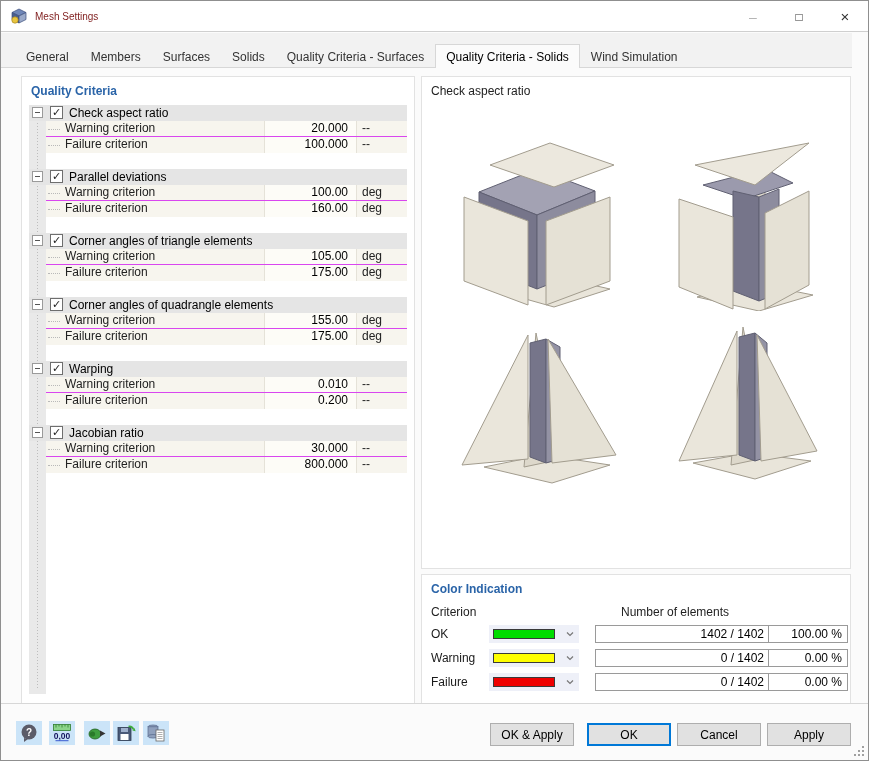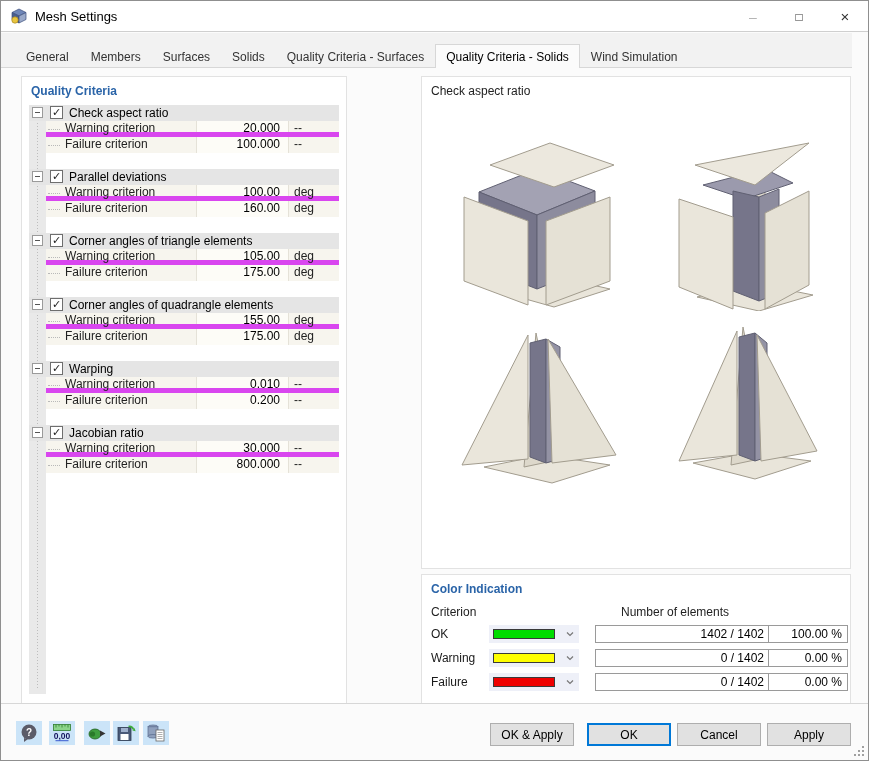--- a/index.html
+++ b/index.html
@@ -5,56 +5,56 @@
   * { margin:0; padding:0; box-sizing:border-box; }
   html,body { background:#d9d9d9; font-family:"Liberation Sans","DejaVu Sans",sans-serif; }
   .window {
     position:relative; width:869px; height:761px; background:#fbfbfb;
     border:1px solid #8f8f8f; overflow:hidden; font-size:12px; color:#1a1a1a;
   }
   
   .titlebar { position:absolute; top:0; left:0; right:0; height:31px; background:#ffffff;
     border-bottom:1px solid #cfcfcf; display:flex; align-items:center; padding-left:9px; }
   .app-icon { width:18px; height:18px; margin-right:7px; }
-  .title-text { font-size:13px; color:#000000; }
+  .title-text { font-size:10px; color:#7f1d1d; }
   .win-controls { position:absolute; right:0; top:0; height:31px; display:flex; }
   .win-btn { width:46px; height:31px; display:flex; align-items:center; justify-content:center;
     font-size:13px; color:#333; cursor:default; }
   .win-btn.min { color:#b5b5b5; font-size:14px; }
   .win-btn.max { font-size:12px; }
   .win-btn.close { font-size:15px; }
   
   .tabzone { position:absolute; top:32px; left:0; right:16px; height:35px; background:#f2f2f2;
     border-bottom:1px solid #d7d7d7; }
   .tabs { position:absolute; bottom:-1px; left:14px; display:flex; align-items:flex-end; }
   .tab { padding:3px 10px 4px 10px; color:#333; border:1px solid transparent; border-bottom:none;
     white-space:nowrap; cursor:default; }
   .tab.active { background:#fbfbfb; border-color:#d7d7d7; padding-top:5px; color:#000; }
   
   .page { position:absolute; top:67px; left:0; right:0; bottom:58px; background:#fbfbfb; }
   .panel { position:absolute; background:#ffffff; border:1px solid #e2e2e2; }
   .panel-heading { position:absolute; top:7px; left:9px; font-weight:bold; color:#2a64a8; }
   
-  .left-panel { left:20px; top:8px; width:326px; height:628px; }
+  .left-panel { left:20px; top:8px; width:394px; height:628px; }
   .tree { position:absolute; top:28px; left:0; right:0; bottom:0; }
   .tree-gutter { position:absolute; left:7px; top:0; bottom:9px; width:17px; background:#e9e9e9; }
   .tree-gutter::after { content:""; position:absolute; left:8px; top:6px; bottom:4px; width:1px;
     background-image:repeating-linear-gradient(to bottom,#bdbdbd 0 1px,transparent 1px 3px); }
   .groups { position:relative; }
   .group { margin:0 7px 16px 7px; }
   .group-header { position:relative; height:16px; background:#e5e5e5; display:flex; align-items:center; }
   .expander { position:absolute; left:3px; top:2px; width:11px; height:11px; background:#fff;
     border:1px solid #9a9a9a; display:flex; align-items:center; justify-content:center; }
   .expander .minus { width:5px; height:1px; background:#555; }
   .checkbox { position:absolute; left:21px; top:1px; width:13px; height:13px; background:#fff;
     border:1px solid #6e6e6e; display:flex; align-items:center; justify-content:center;
     font-size:11px; line-height:11px; color:#222; }
   .group-label { margin-left:40px; color:#000; }
   .crit-row { display:flex; height:16px; line-height:15px; background:#f7f5ee; margin-left:17px;
-    border-bottom:5px solid #d946ef; }
+    border-bottom:1px solid #d946ef; }
   .crit-row:last-child { border-bottom:none; }
   .row-label { flex:1; padding-left:19px; position:relative; color:#222; }
   .row-label::before { content:""; position:absolute; left:2px; top:8px; width:12px;
     border-top:1px dotted #b9b9b9; }
   .row-value { width:93px; background:#fdfcf7; border-left:1px solid #e5e2d8;
     border-right:1px solid #e5e2d8; text-align:right; padding-right:8px; color:#000; }
   .row-unit { width:50px; padding-left:5px; color:#222; }
   
   .preview-panel { left:420px; top:8px; width:430px; height:493px; }
   .preview-title { position:absolute; top:7px; left:9px; color:#222; }

